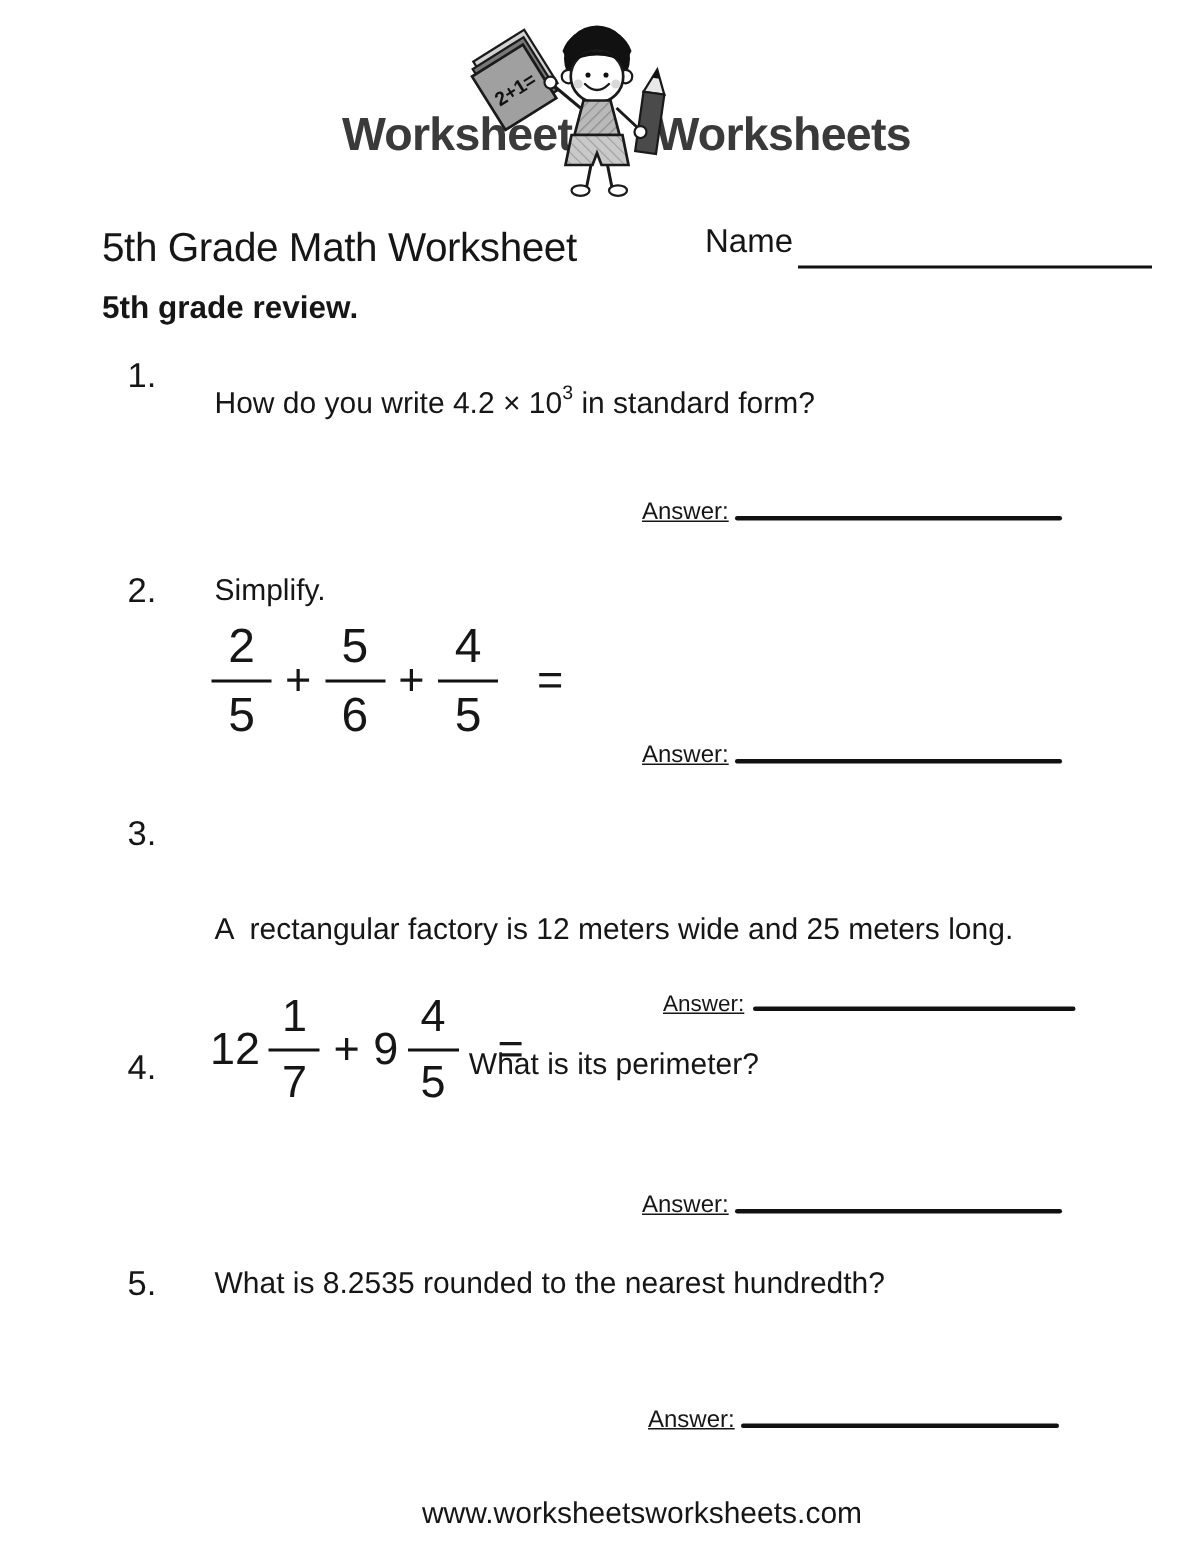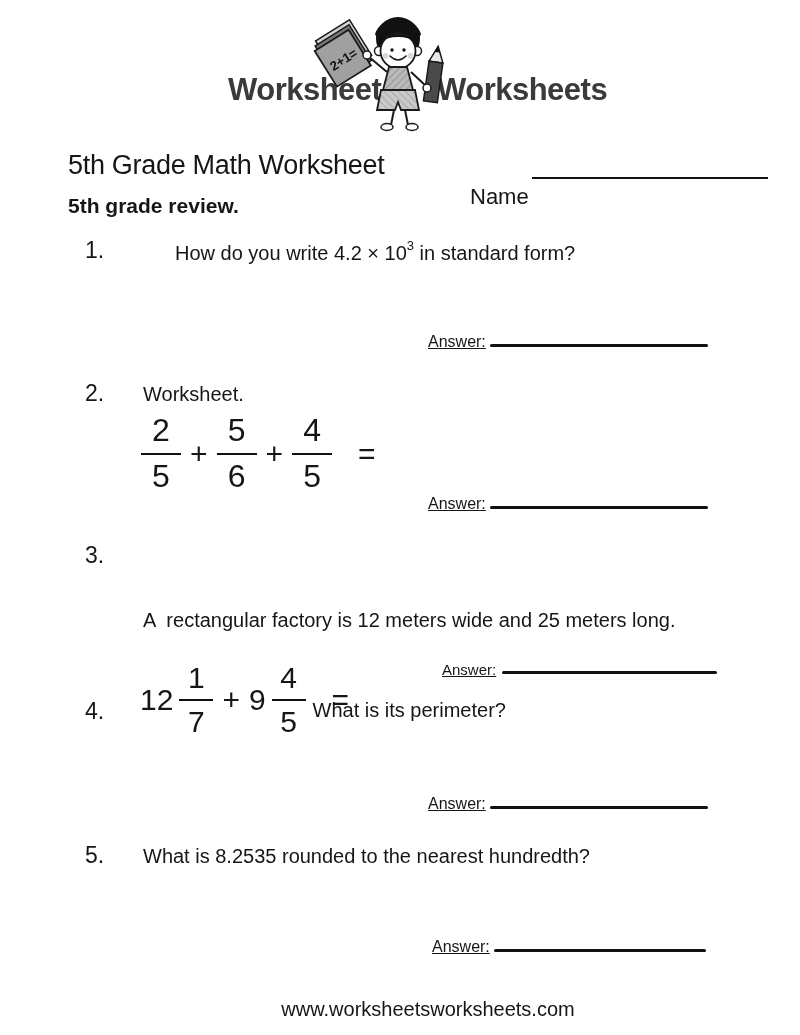--- a/index.html
+++ b/index.html
@@ -16,21 +16,21 @@
   
   .logo-text{
     font-size:31px;font-weight:bold;color:#3a3a3a;
     letter-spacing:-0.5px;white-space:nowrap;
   }
   .logo-left{left:228px;top:72px;width:145px;text-align:right;}
   .logo-right{left:437px;top:72px;}
 
   
   .title{left:68px;top:150px;font-size:27px;letter-spacing:-0.3px;white-space:nowrap;text-align:right;}
-  .name-label{left:470px;top:148px;font-size:22px;margin-top:36px;}
+  .name-label{left:470px;top:148px;font-size:22px;}
   .name-line{left:532px;top:177px;width:236px;height:2px;background:#111;}
   .subtitle{left:68px;top:194px;font-size:21px;font-weight:bold;}
 
   
   .qnum{font-size:23px;}
   .qtext{font-size:20px;white-space:pre-wrap;}
   sup.exp{font-size:13px;position:relative;top:-2px;}
 
   
   .ans-label{font-size:16px;text-decoration:underline;}
@@ -110,27 +110,27 @@
     <ellipse cx="82" cy="121" rx="6" ry="3.5" fill="#fff" stroke="#1a1a1a" stroke-width="1.5"></ellipse>
     <ellipse cx="107" cy="121" rx="6" ry="3.5" fill="#fff" stroke="#1a1a1a" stroke-width="1.5"></ellipse>
   </svg>
 
   <div class="abs title">5th Grade Math Worksheet</div>
   <div class="abs name-label">Name</div>
   <div class="abs name-line"></div>
   <div class="abs subtitle">5th grade review.</div>
 
   <div class="abs qnum" style="left:85px;top:237px;">1.</div>
-  <div class="abs qtext" style="left:143px;top:240px;margin-left:32px;"><span>How do you write 4.2 × 10</span><sup class="exp">3</sup><span> in standard form?</span></div>
+  <div class="abs qtext" style="left:143px;top:256px;"><span>How do you write 4.2 × 10</span><sup class="exp">3</sup><span> in standard form?</span></div>
 
   <div class="abs ans-label" style="left:428px;top:333px;">Answer:</div>
   <div class="abs ans-line" style="left:490px;top:344px;width:218px;"></div>
 
   <div class="abs qnum" style="left:85px;top:380px;">2.</div>
-  <div class="abs qtext" style="left:143px;top:383px;">Worksheet.</div>
+  <div class="abs qtext" style="left:143px;top:383px;">Simplify.</div>
 
   <div class="abs expr" style="left:141px;top:414px;">
     <span class="frac">
       <span class="num">2</span>
       <span class="bar"></span>
       <span class="den">5</span>
     </span>
     <span class="op">+</span>
     <span class="frac">
       <span class="num">5</span>

